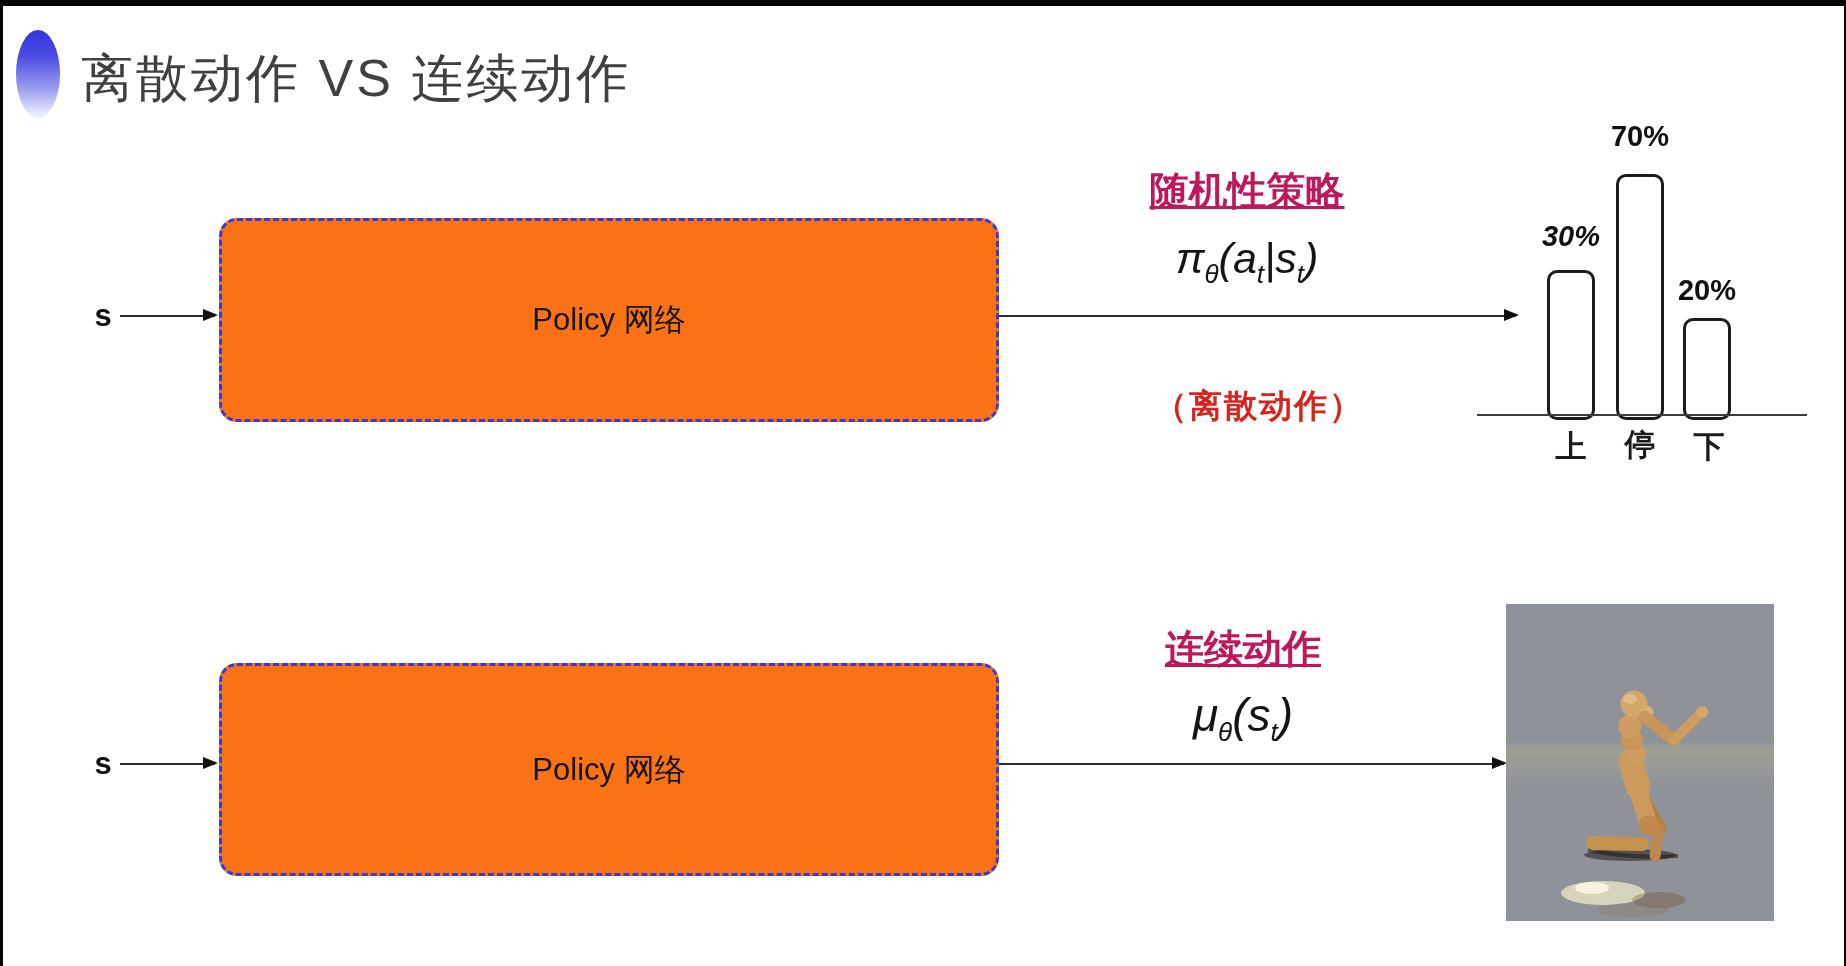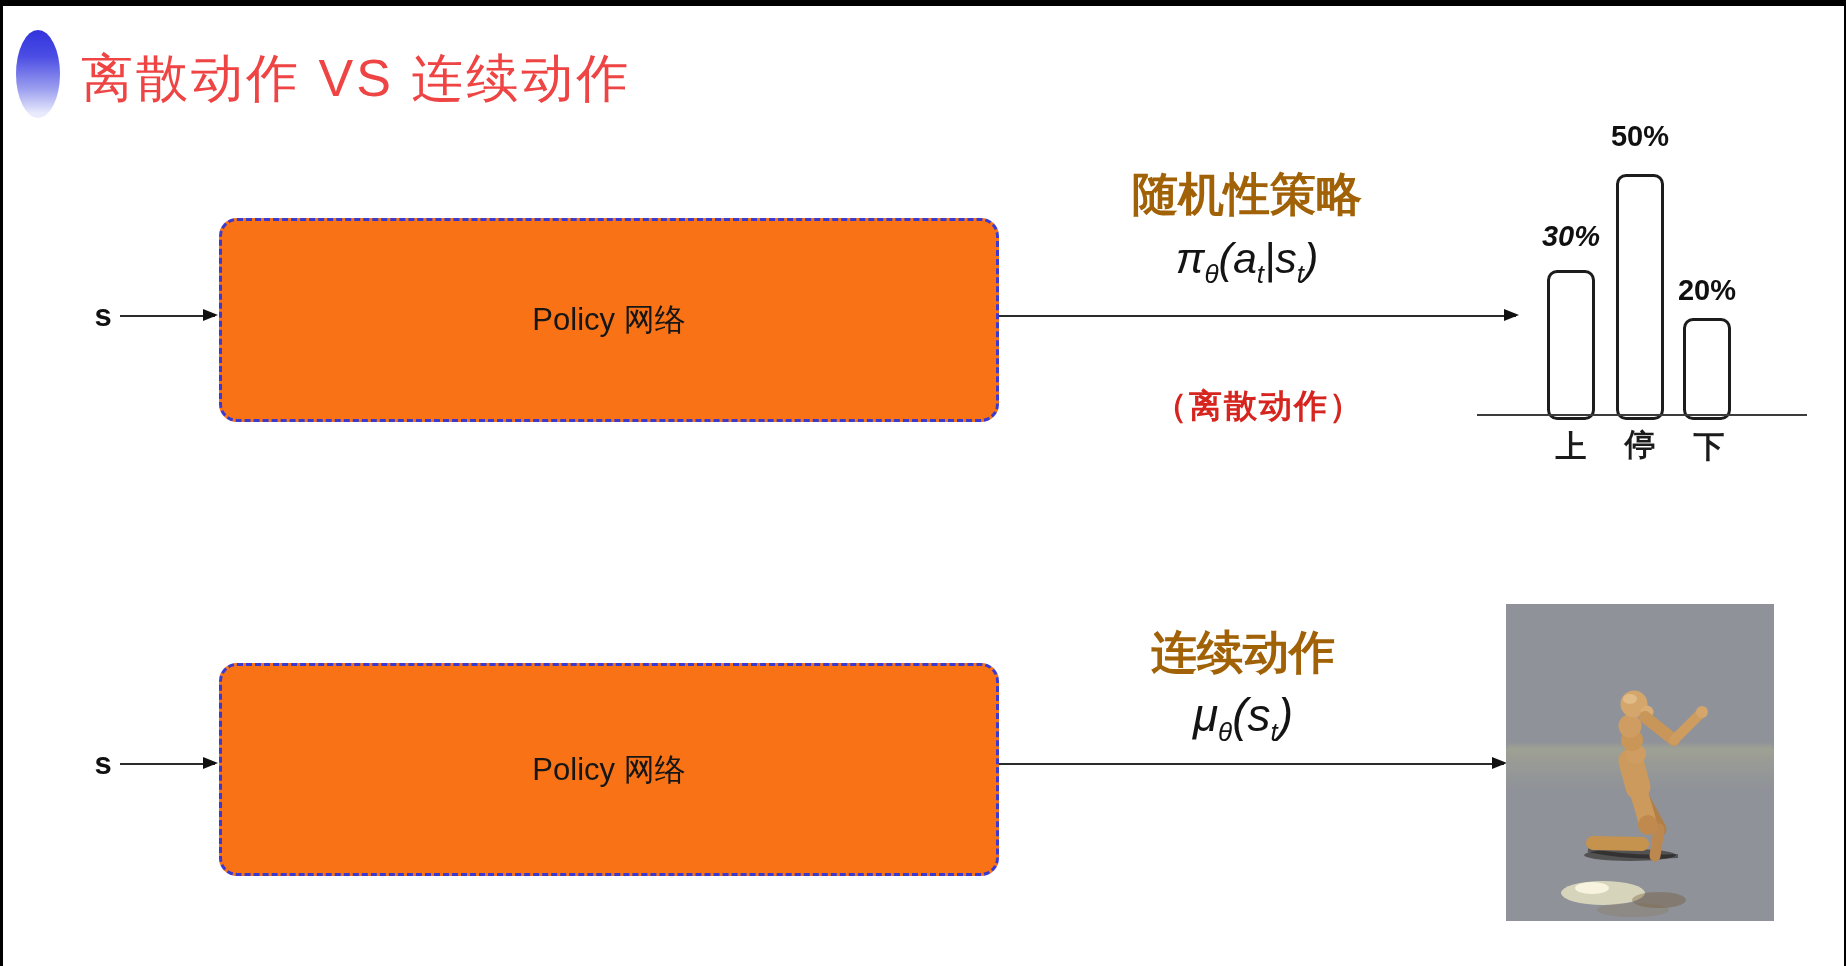--- a/index.html
+++ b/index.html
@@ -4,31 +4,31 @@
 <style>
   html,body{margin:0;padding:0;background:#000;}
   .stage{position:relative;width:1846px;height:966px;background:#000;overflow:hidden;
          font-family:"Liberation Sans","DejaVu Sans",sans-serif;}
   .slide{position:absolute;left:3px;top:6px;width:1841px;height:960px;background:#ffffff;}
 
   
   .accent-dot{position:absolute;left:13px;top:24px;width:44px;height:88px;border-radius:50%;
       background:linear-gradient(180deg,#3234dc 0%,#4b4de4 30%,#9ea1ef 68%,#e9ebfc 95%);}
   .page-title{position:absolute;left:78px;top:38px;font-size:52px;letter-spacing:3px;
-      color:#ef4444;font-weight:500;white-space:nowrap;}
+      color:#404040;font-weight:500;white-space:nowrap;}
 
   
   .s-label{position:absolute;transform:translate(-50%,-50%);font-size:31px;font-weight:700;color:#111;}
   .h-arrow{position:absolute;height:0;border-top:2.5px solid #2b2b2b;}
   .h-arrow::after{content:"";position:absolute;right:-3px;top:-8px;width:0;height:0;
       border-left:15px solid #111;border-top:6.5px solid transparent;border-bottom:6.5px solid transparent;}
   .policy-box{position:absolute;width:774px;background:#f97316;border:3px dashed #3a3ad1;border-radius:18px;}
   .policy-box .lbl{position:absolute;left:0;right:0;top:50%;transform:translateY(-50%);
       text-align:center;font-size:31px;color:#161616;}
-  .policy-type{position:absolute;transform:translateX(-50%);font-size:46px;font-weight:600;color:#a16207;white-space:nowrap;}
+  .policy-type{position:absolute;transform:translateX(-50%);font-size:39px;font-weight:600;color:#be185d;white-space:nowrap;text-decoration:underline;}
   .action-note{position:absolute;transform:translateX(-50%);font-size:33px;font-weight:600;
       color:#d6251f;letter-spacing:2px;white-space:nowrap;}
   .frm{position:absolute;transform:translateX(-50%);font-family:Liberation Sans, sans-serif;
       font-style:italic;font-size:43px;color:#141414;white-space:nowrap;}
   .frm sub{font-size:26px;font-style:italic;}
 
   
   .bar{position:absolute;width:42px;border:3px solid #1c1c1c;border-radius:10px;background:#fff;
       transform:translateX(-50%);bottom:auto;}
   .chart-baseline{position:absolute;left:1474px;top:408px;width:330px;border-top:2px solid #3c3c3c;}
@@ -69,21 +69,21 @@
     <div class="h-arrow" style="left:996px;top:309px;width:517px;"></div>
 
     <div class="policy-type" style="left:1244px;top:158px;">随机性策略</div>
 
     <div class="frm" style="left:1244px;top:228px;"><span>π</span><sub>θ</sub><span>(</span><span>a</span><sub>t</sub><span>|</span><span>s</span><sub>t</sub><span>)</span></div>
 
     <div class="action-note" style="left:1256px;top:340px;margin-top:38px;">（离散动作）</div>
 
     <div>
       <div class="pct" style="left:1568px;top:214px;font-style:italic;">30%</div>
-      <div class="pct" style="left:1637px;top:114px;">50%</div>
+      <div class="pct" style="left:1637px;top:114px;">70%</div>
       <div class="pct" style="left:1704px;top:268px;">20%</div>
 
       <div class="bar" style="left: 1568px; height: 144px; top: 264px;"></div>
       <div class="bar" style="left: 1637px; height: 240px; top: 168px;"></div>
       <div class="bar" style="left: 1704px; height: 96px; top: 312px;"></div>
 
       <div class="chart-baseline"></div>
 
       <div class="cat" style="left:1568px;top:420px;">上</div>
       <div class="cat" style="left:1637px;top:418px;">停</div>

